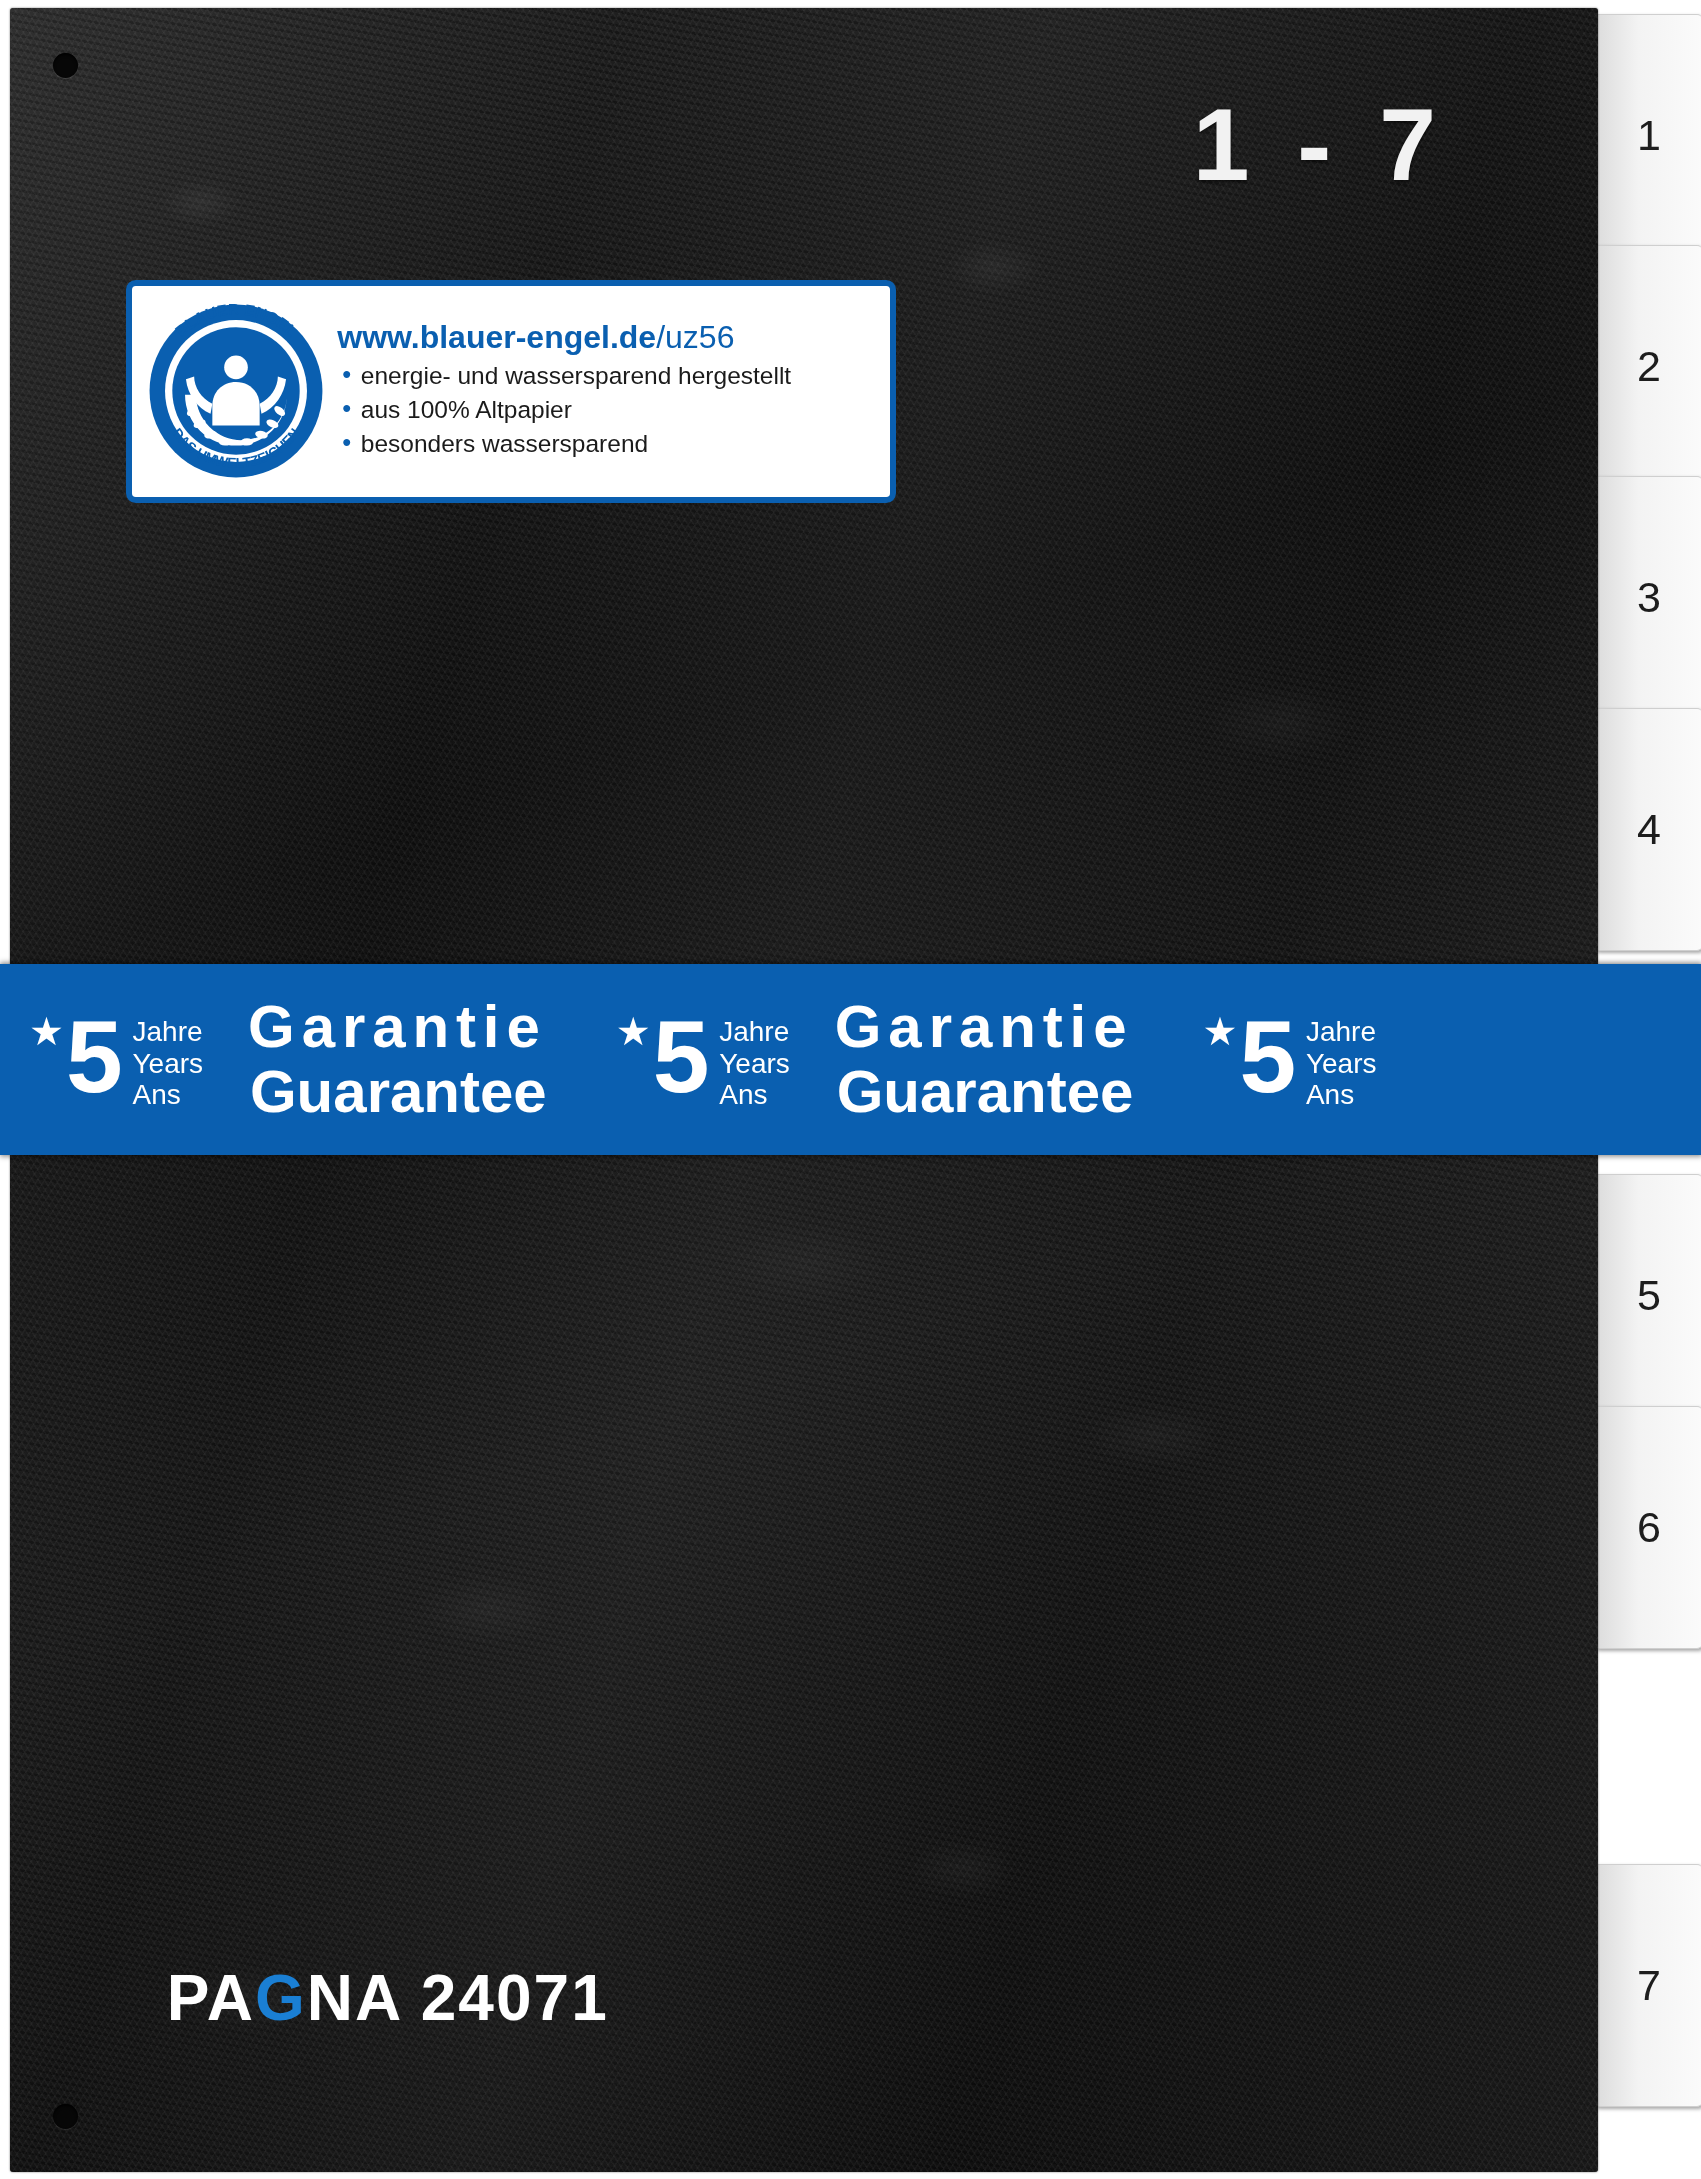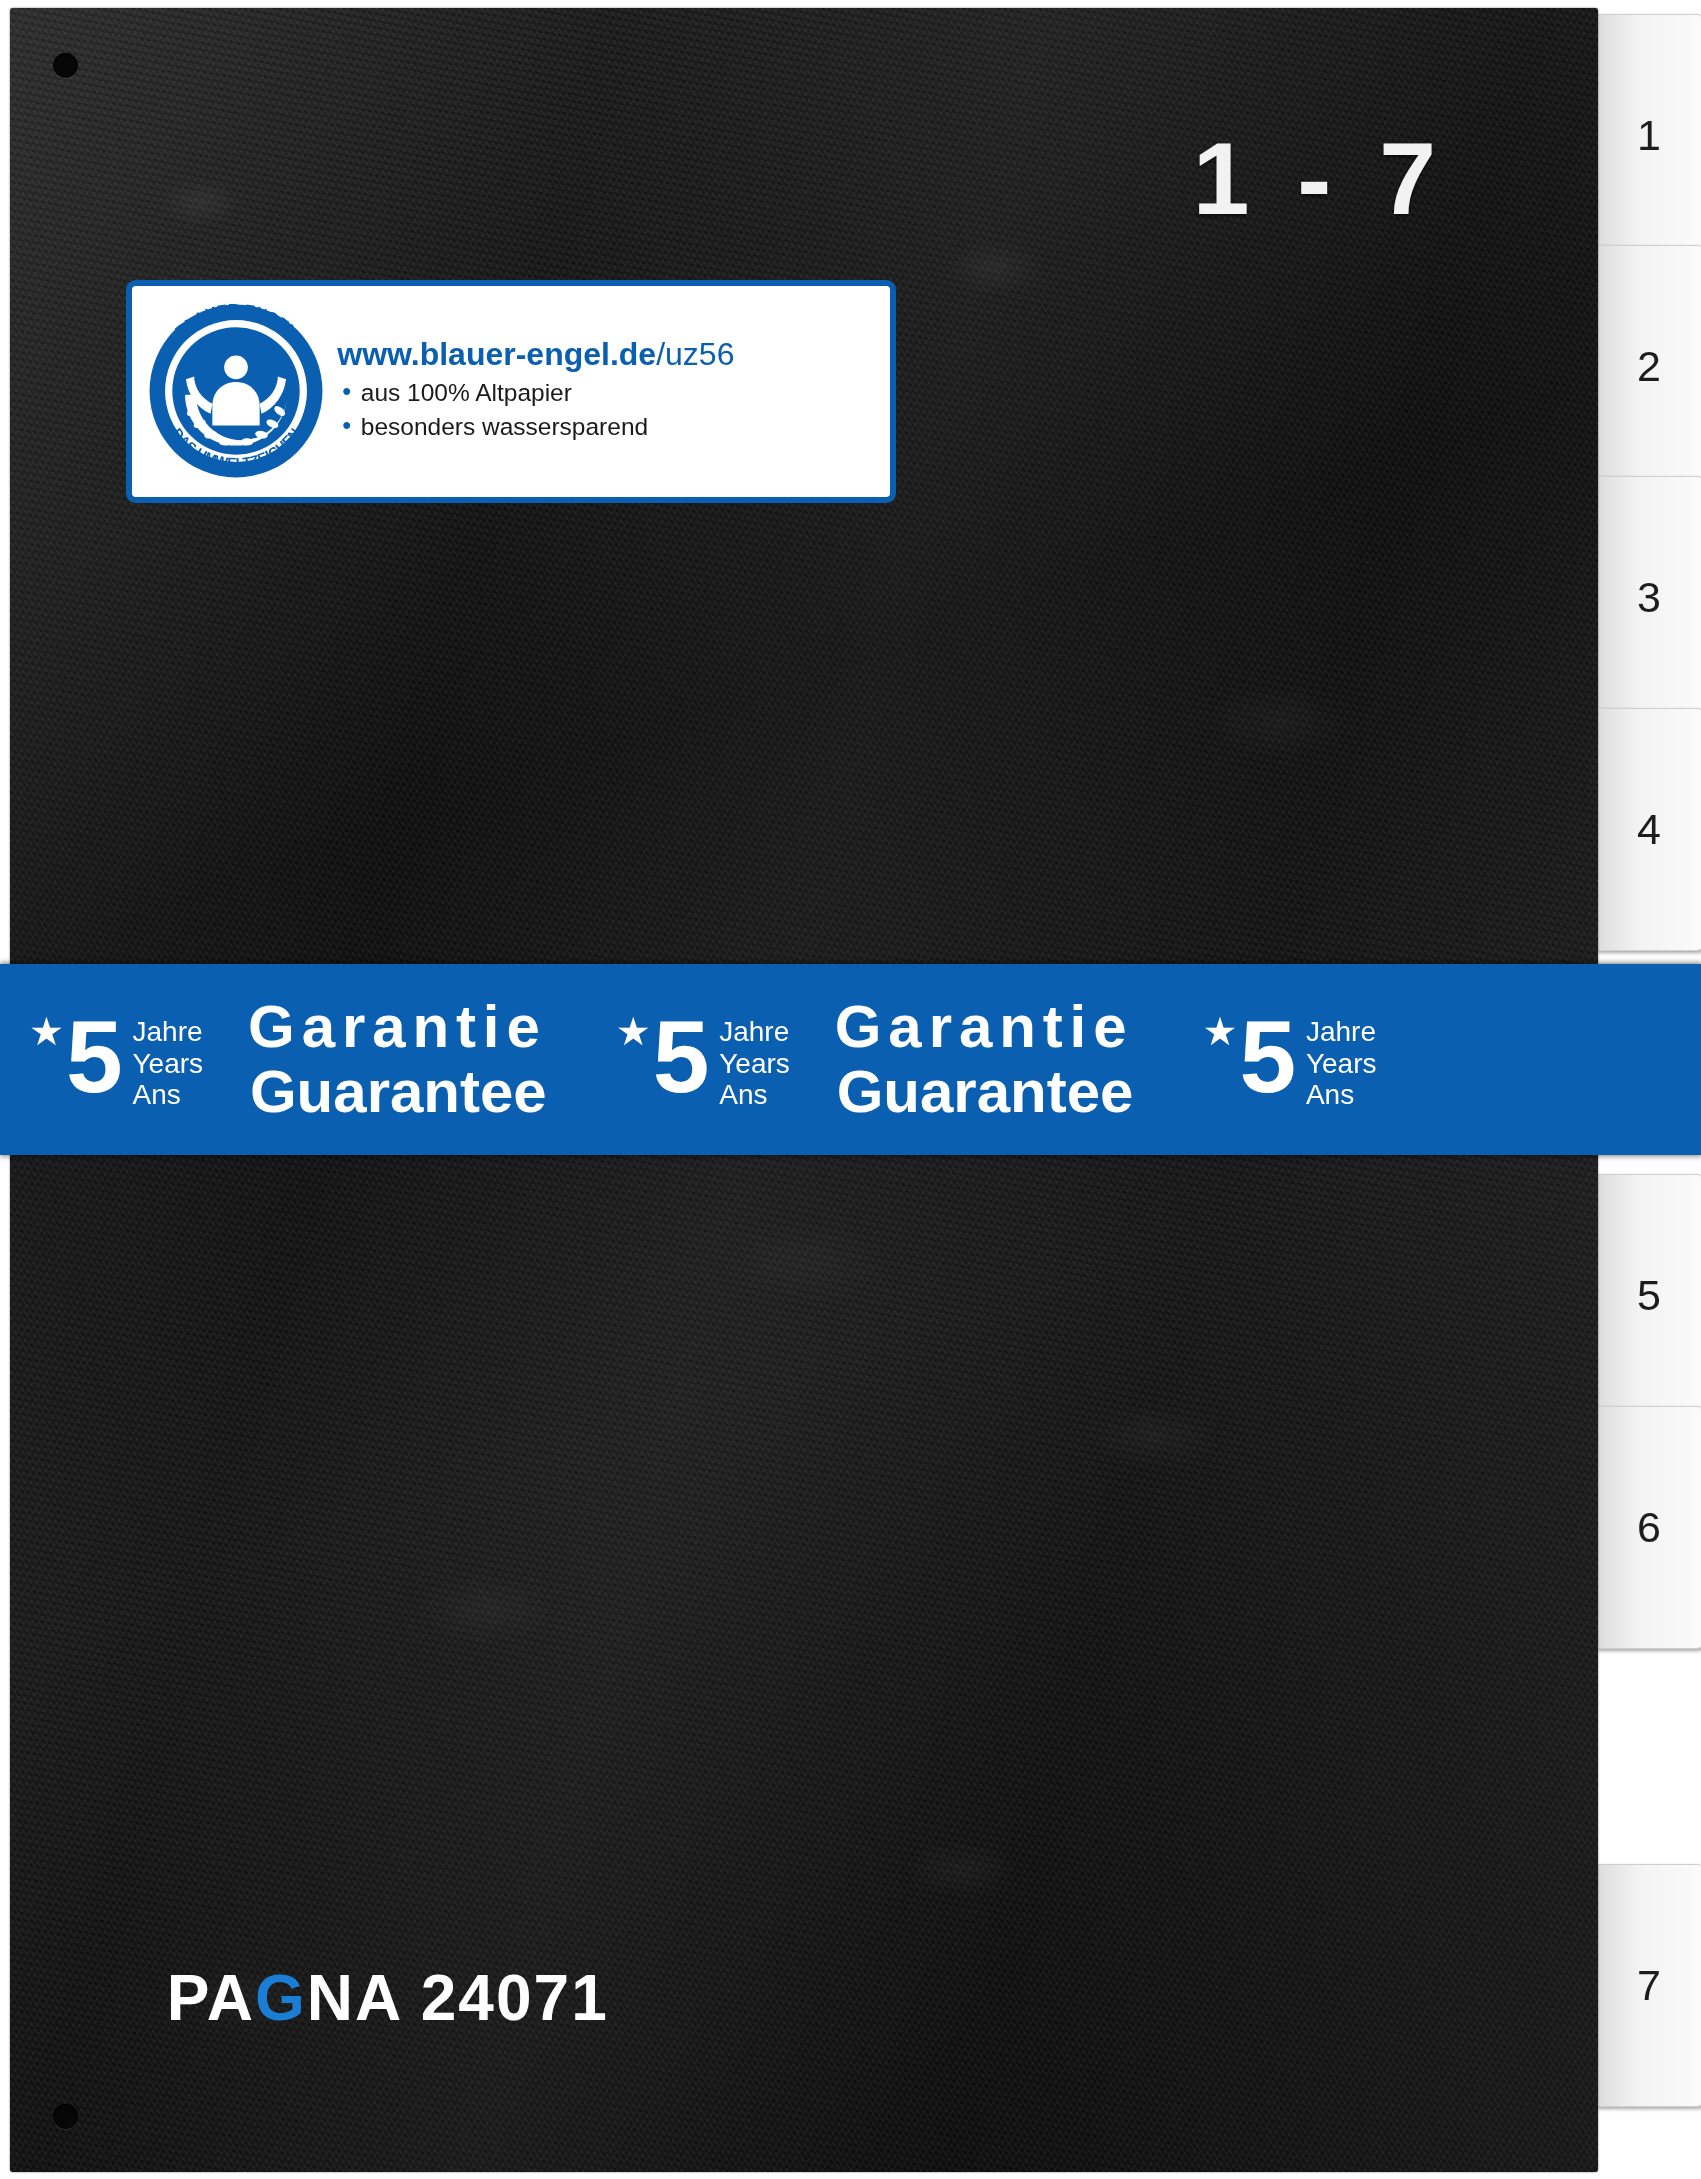--- a/index.html
+++ b/index.html
@@ -67,21 +67,21 @@
     background: #070707;
     box-shadow: inset 0 2px 2.9px rgba(0,0,0,0.9), 0 1px 1px rgba(255,255,255,0.10);
   }
   .hole.top { left: 43px; top: 45px; }
   .hole.bottom { left: 43px; top: 2096px; }
 
   
   .range-label {
     position: absolute;
     right: 152px;
-    top: 120px;
+    top: 86px;
     color: #f2f2f2;
     font-size: 102px;
     font-weight: bold;
     letter-spacing: 9.8px;
     line-height: 1;
     font-family: "Liberation Sans", sans-serif;
     text-shadow: 0 2px 3.9px rgba(0,0,0,0.6);
     margin-left: 15px;
   }
 
@@ -316,20 +316,21 @@
           <text font-family="Liberation Sans, sans-serif" font-size="15" font-weight="bold" fill="#0a5fb0">
             <textPath href="#arcBottom" startOffset="50%" text-anchor="middle">DAS UMWELTZEICHEN</textPath>
           </text>
         </svg>
       </div>
       <div class="eco-text">
         <div class="eco-url">
           <span>www.blauer-engel.de</span><span class="light">/uz56</span>
         </div>
         <ul class="eco-list">
+          <li>energie- und wassersparend hergestellt</li>
           <li>aus 100% Altpapier</li>
           <li>besonders wassersparend</li>
         </ul>
       </div>
     </div>
 
     <div class="brand">
       <span>PA</span><span class="g-accent">G</span><span>NA</span><span class="artnum">24071</span>
     </div>
   </div>

